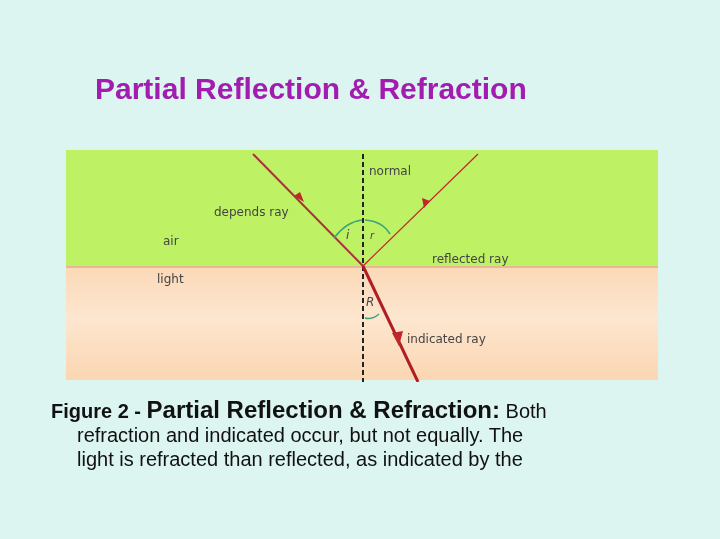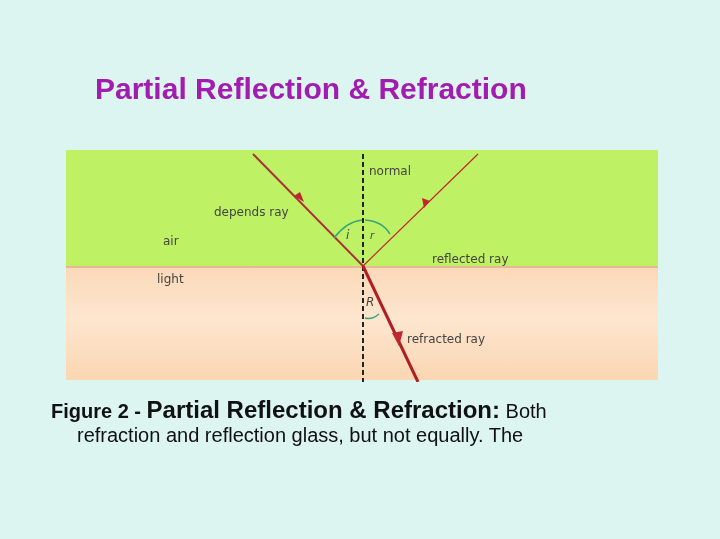--- a/index.html
+++ b/index.html
@@ -59,26 +59,27 @@
 
     <path d="M268,88 Q280,72 296,70" fill="none" stroke="#3aa57a" stroke-width="1.5"></path>
     <path d="M299,70 Q316,71 324,84" fill="none" stroke="#3aa57a" stroke-width="1.5"></path>
     <path d="M299,168 Q306,170 313,164" fill="none" stroke="#3aa57a" stroke-width="1.5"></path>
   </svg>
   <span class="lbl" style="left:303px;top:14px;">normal</span>
   <span class="lbl" style="left:148px;top:55px;">depends ray</span>
   <span class="lbl" style="left:366px;top:55px;margin-top:47px;">reflected ray</span>
   <span class="lbl" style="left:97px;top:84px;">air</span>
   <span class="lbl" style="left:91px;top:122px;">light</span>
-  <span class="lbl" style="left:341px;top:182px;">refracted ray</span>
+  <span class="lbl" style="left:341px;top:182px;">indicated ray</span>
   <span class="lbl" style="left:280px;top:78px;font-style:italic;">i</span>
   <span class="lbl" style="left:304px;top:80px;font-style:italic;font-size:10px;">r</span>
   <span class="lbl" style="left:300px;top:145px;font-style:italic;">R</span>
 </div>
 
 <div class="caption">
   <div class="l1">
     <span class="head">Figure 2 - </span><span class="name">Partial Reflection &amp; Refraction:</span><span> Both</span>
   </div>
   <div class="rest">
-    <div>refraction and reflection glass, but not equally. The</div>
+    <div>refraction and indicated occur, but not equally. The</div>
+    <div>light is refracted than reflected, as indicated by the</div>
   </div>
 </div>
 
 </body></html>

